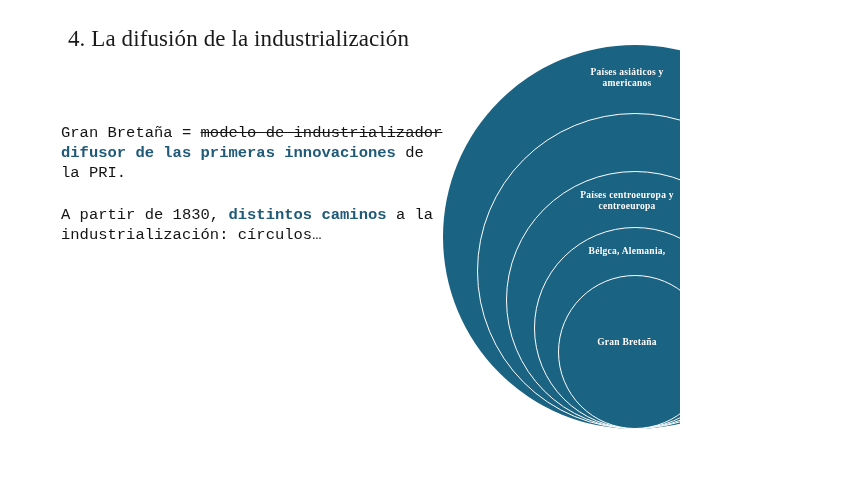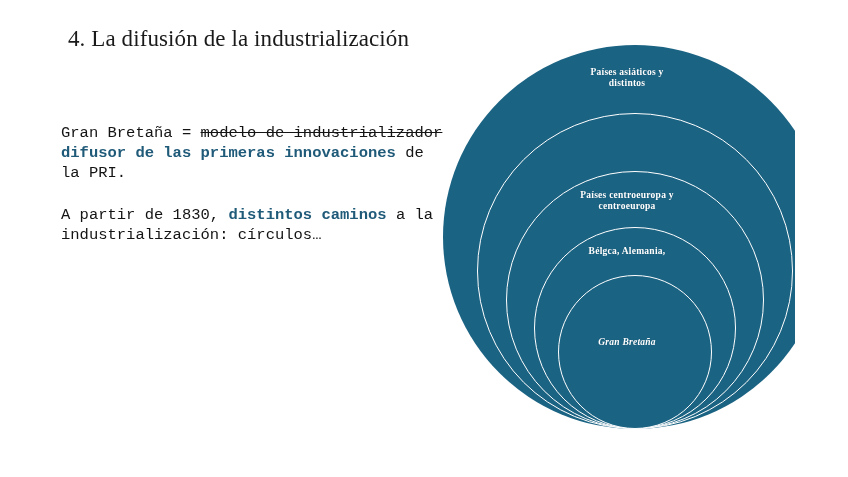--- a/index.html
+++ b/index.html
@@ -7,21 +7,21 @@
     margin: 0;
     padding: 0;
     background: #ffffff;
   }
   body {
     font-family: "Liberation Serif", "DejaVu Serif", serif;
     color: #111111;
   }
   #slide {
     position: relative;
-    width: 795px;
+    width: 680px;
     height: 477px;
     overflow: hidden;
     background: #ffffff;
   }
 
   
   #slide-title {
     position: absolute;
     left: 68px;
     top: 10px;
@@ -111,32 +111,32 @@
   <div id="diagram">
 
     <div class="ring" id="ring-1" title="Países asiáticos y americanos" style="width: 384px; height: 384px; left: 0px; top: 1px; z-index: 1;"></div>
     <div class="ring outlined" id="ring-2" title="Países mediterráneos y del este de Europa" style="width: 316px; height: 316px; left: 34px; top: 69px; z-index: 2;"></div>
     <div class="ring outlined" id="ring-3" title="Países centroeuropa y escandinavos" style="width: 258px; height: 258px; left: 63px; top: 127px; z-index: 3;"></div>
     <div class="ring outlined" id="ring-4" title="Bélgca, Francia, Alemania y EEUU." style="width: 202px; height: 202px; left: 91px; top: 183px; z-index: 4;"></div>
     <div class="ring outlined" id="ring-5" title="Gran Bretaña" style="width: 154px; height: 154px; left: 115px; top: 231px; z-index: 5;"></div>
 
     <div class="ring-label" id="label-1" style="top: 23px; z-index: 1;">
       <div>Países asiáticos y</div>
-      <div>distintos</div>
+      <div>americanos</div>
     </div>
 
 
     <div class="ring-label" id="label-3" style="top: 146px; z-index: 3;">
       <div>Países centroeuropa y</div>
       <div>centroeuropa</div>
     </div>
 
     <div class="ring-label" id="label-4" style="top: 202px; z-index: 4;">
       <div>Bélgca, Alemania,</div>
     </div>
 
-    <div class="ring-label" id="label-5" style="top: 293px; z-index: 5; font-style: italic;">
+    <div class="ring-label" id="label-5" style="top: 293px; z-index: 5;">
       <div>Gran Bretaña</div>
     </div>
 
   </div>
 
 </div>
 
 </body></html>

